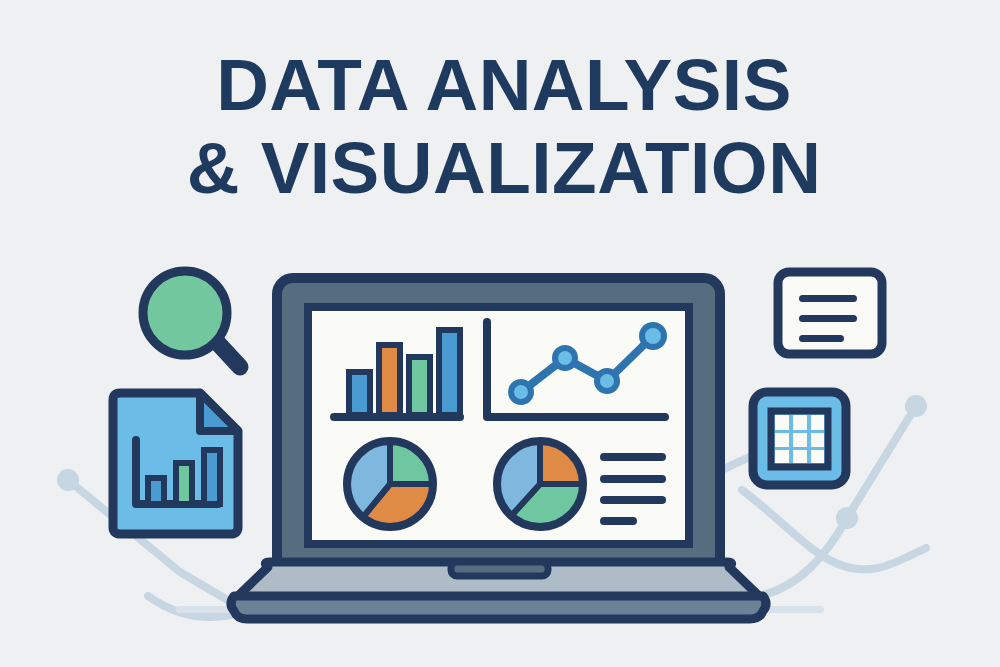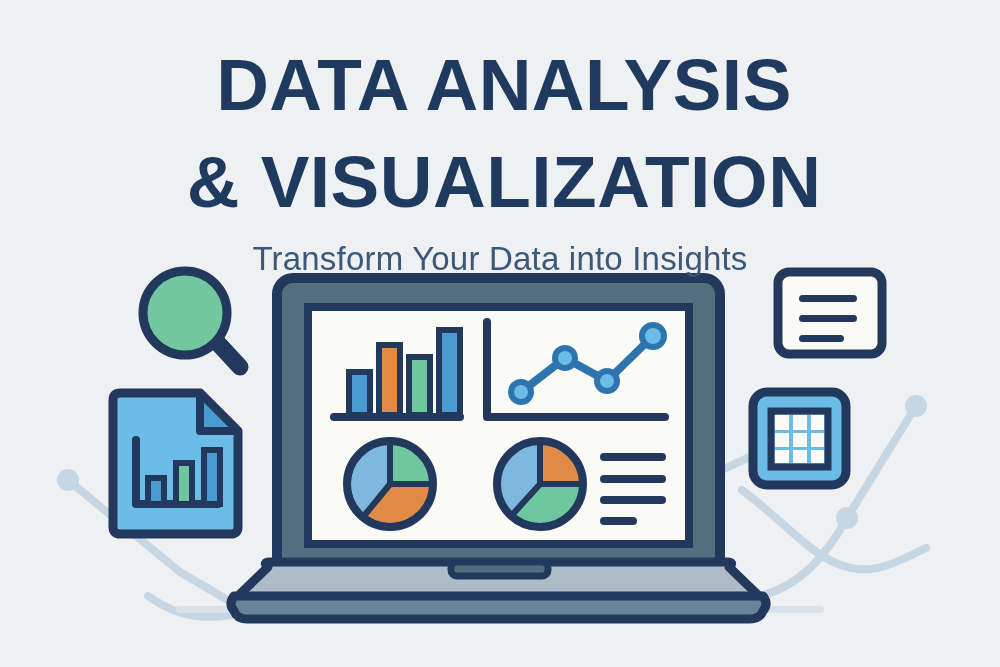--- a/index.html
+++ b/index.html
@@ -41,21 +41,21 @@
     line-height: 1.0;
     font-family: "Liberation Sans", sans-serif;
     padding-left: 8px;
   }
   #title-line-1 {
     font-size: 73px;
     margin-top: 48px;
   }
   #title-line-2 {
     font-size: 73px;
-    margin-top: 24px;
+    margin-top: 10px;
   }
   #subtitle {
     color: #3C5878;
     font-size: 33px;
     margin-top: 22px;
     font-family: "Liberation Sans", sans-serif;
     letter-spacing: 0.2px;
   }
 </style>
 </head>
@@ -87,21 +87,20 @@
     <circle cx="847" cy="518" r="11" fill="#C6D6E2"></circle>
     <circle cx="916" cy="406" r="11" fill="#C6D6E2"></circle>
 
     <rect x="176" y="606" width="152" height="7" rx="3.5" fill="#D9E2EA"></rect>
     <rect x="672" y="606" width="152" height="7" rx="3.5" fill="#D9E2EA"></rect>
   </svg>
 
   <div class="heading-block">
     <div class="title-line" id="title-line-1">DATA ANALYSIS</div>
     <div class="title-line" id="title-line-2">&amp; VISUALIZATION</div>
-    <div id="subtitle">Transform Your Data into Insights</div>
   </div>
 
   <svg id="art-svg" viewBox="0 0 1000 667">
 
     <g>
       <line x1="215" y1="340" x2="240" y2="367" stroke="#22385C" stroke-width="17" stroke-linecap="round"></line>
       <circle cx="185" cy="313" r="42" fill="#72C79E" stroke="#22385C" stroke-width="9"></circle>
     </g>
 
     <g>

